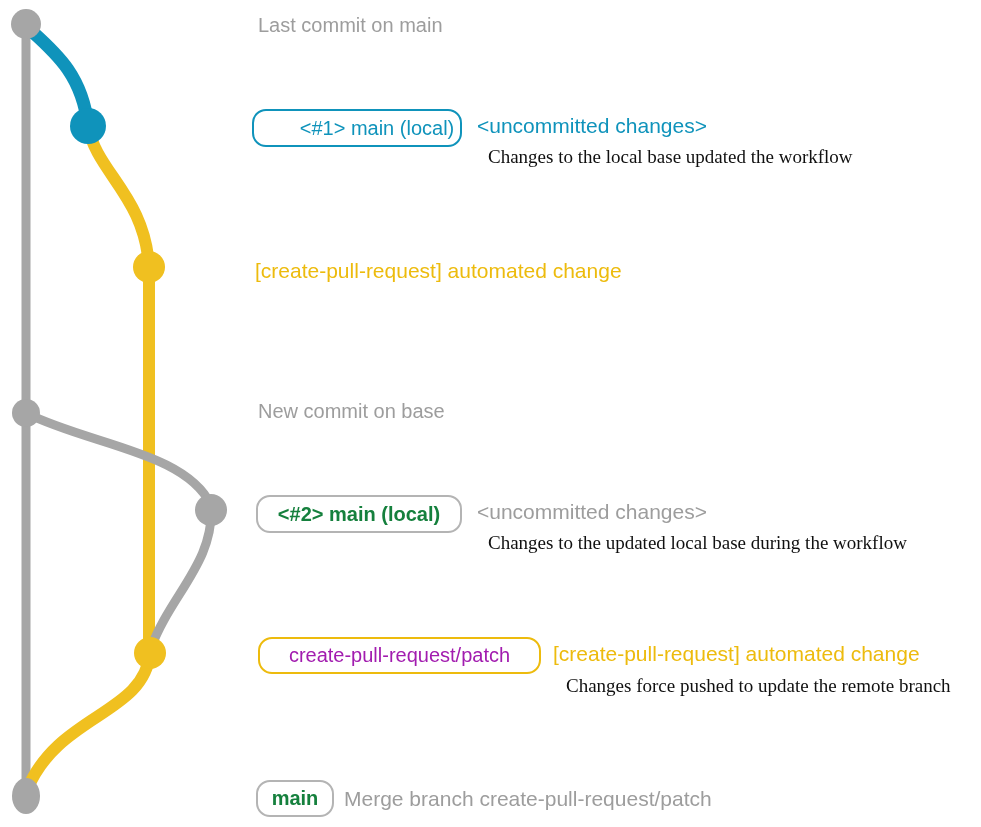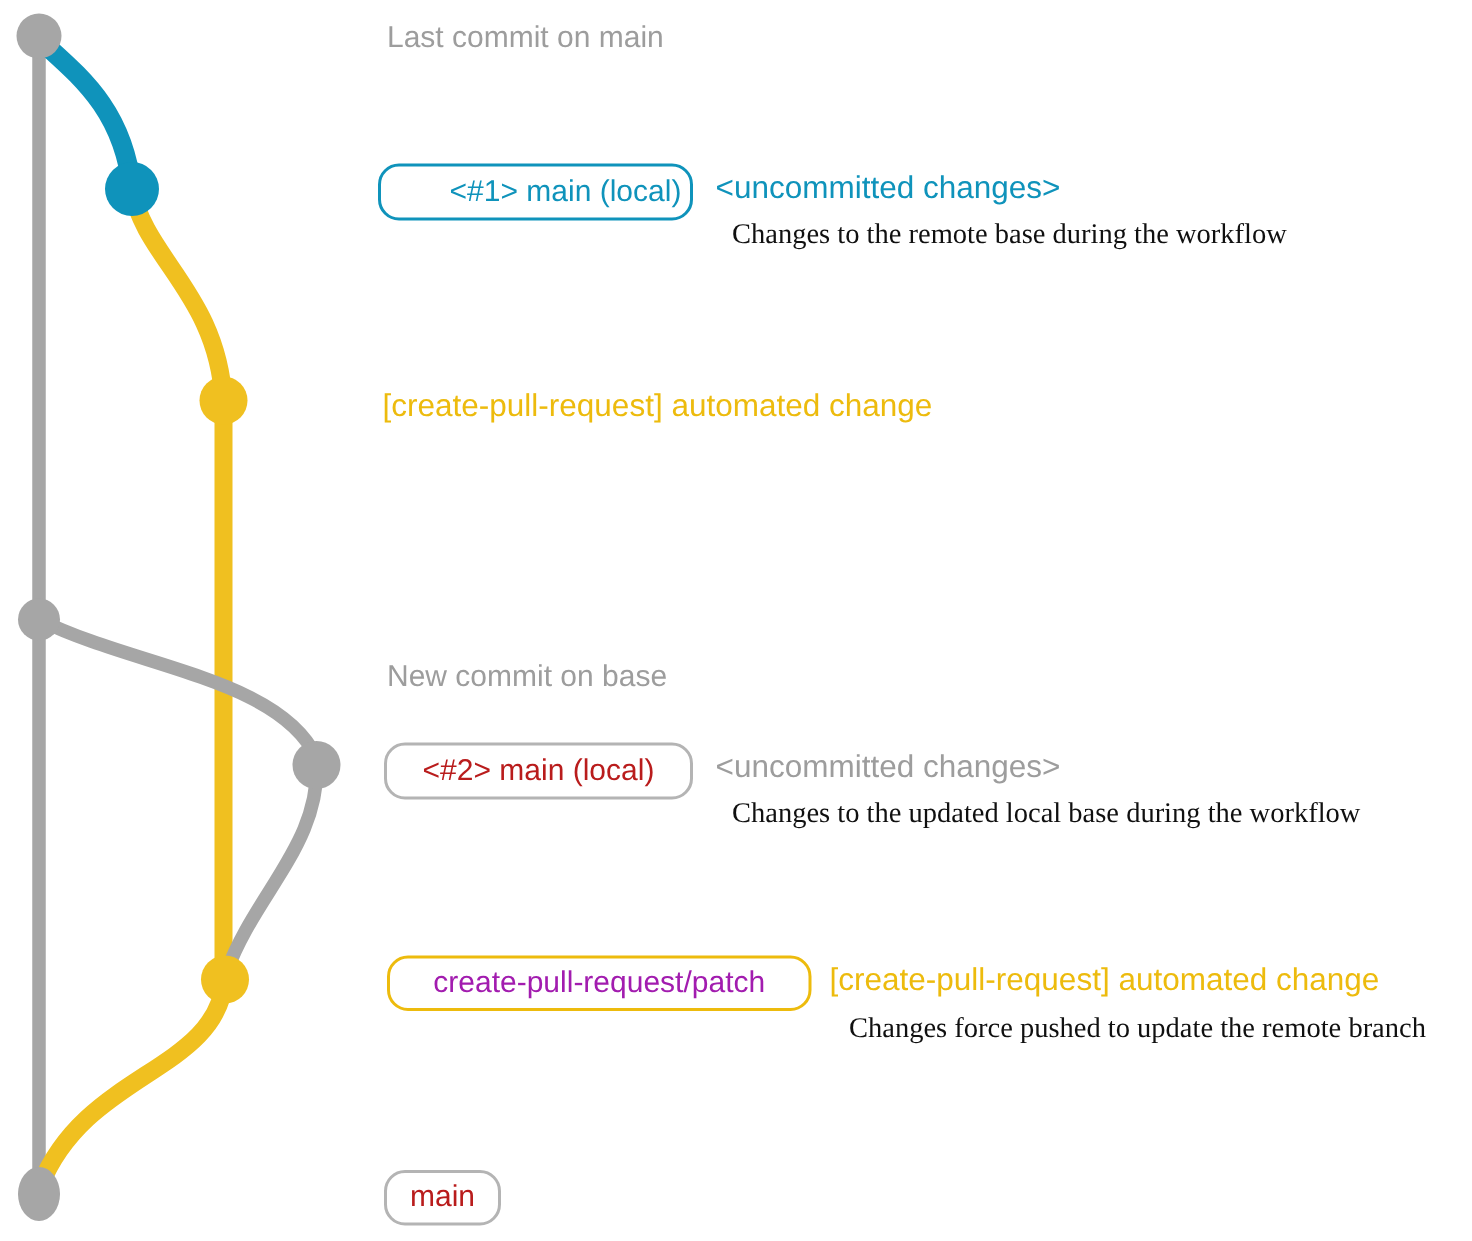--- a/index.html
+++ b/index.html
@@ -37,21 +37,21 @@
     display: flex;
     align-items: center;
     justify-content: center;
     border: 2px solid;
     border-radius: 14px;
     font-size: 20px;
     white-space: nowrap;
     background: #ffffff;
   }
   .pill-blue   { border-color: #0f93bb; color: #0f93bb; padding-left: 40px; }
-  .pill-gray   { border-color: #b4b4b4; color: #b91c1c; }
+  .pill-gray   { border-color: #b4b4b4; color: #15803d; font-weight: bold; }
   .pill-yellow { border-color: #edbb0d; color: #a21caf; text-align: right; }
 </style>
 </head>
 <body>
 
 <div class="canvas">
 
   <svg class="graph-svg" width="981" height="827" viewBox="0 0 981 827">
 
     <path d="M 26 24 L 26 797" fill="none" stroke-width="9" stroke="#a6a6a6"></path>
@@ -74,29 +74,30 @@
     <circle cx="26" cy="413" r="14" fill="#a6a6a6"></circle>
     <circle cx="211" cy="510" r="16" fill="#a6a6a6"></circle>
     <circle cx="150" cy="653" r="16" fill="#f0c020"></circle>
     <ellipse cx="26" cy="796" rx="14" ry="18" fill="#a6a6a6"></ellipse>
   </svg>
 
   <div class="lbl gray-text size20" style="left:258px; top:13px;">Last commit on main</div>
 
   <div class="pill pill-blue" style="left:252px; top:109px; width:210px; height:38px;">&lt;#1&gt; main (local)</div>
   <div class="lbl blue-text size21" style="left:477px; top:113px;">&lt;uncommitted changes&gt;</div>
-  <div class="caption" style="left:488px; top:146px;">Changes to the remote base during the workflow</div>
+  <div class="caption" style="left:488px; top:146px;">Changes to the local base updated the workflow</div>
 
   <div class="lbl yellow-text size21" style="left:255px; top:258px;">[create-pull-request] automated change</div>
 
-  <div class="lbl gray-text size20" style="left:258px; top:399px;margin-top:40px;">New commit on base</div>
+  <div class="lbl gray-text size20" style="left:258px; top:399px;">New commit on base</div>
 
   <div class="pill pill-gray" style="left:256px; top:495px; width:206px; height:38px;">&lt;#2&gt; main (local)</div>
   <div class="lbl gray-text size21" style="left:477px; top:499px;">&lt;uncommitted changes&gt;</div>
   <div class="caption" style="left:488px; top:532px;">Changes to the updated local base during the workflow</div>
 
   <div class="pill pill-yellow" style="left:258px; top:637px; width:283px; height:37px;">create-pull-request/patch</div>
   <div class="lbl yellow-text size21" style="left:553px; top:641px;">[create-pull-request] automated change</div>
   <div class="caption" style="left:566px; top:675px;">Changes force pushed to update the remote branch</div>
 
   <div class="pill pill-gray" style="left:256px; top:780px; width:78px; height:37px;">main</div>
+  <div class="lbl gray-text size21" style="left:344px; top:786px;">Merge branch create-pull-request/patch</div>
 
 </div>
 
 </body></html>

